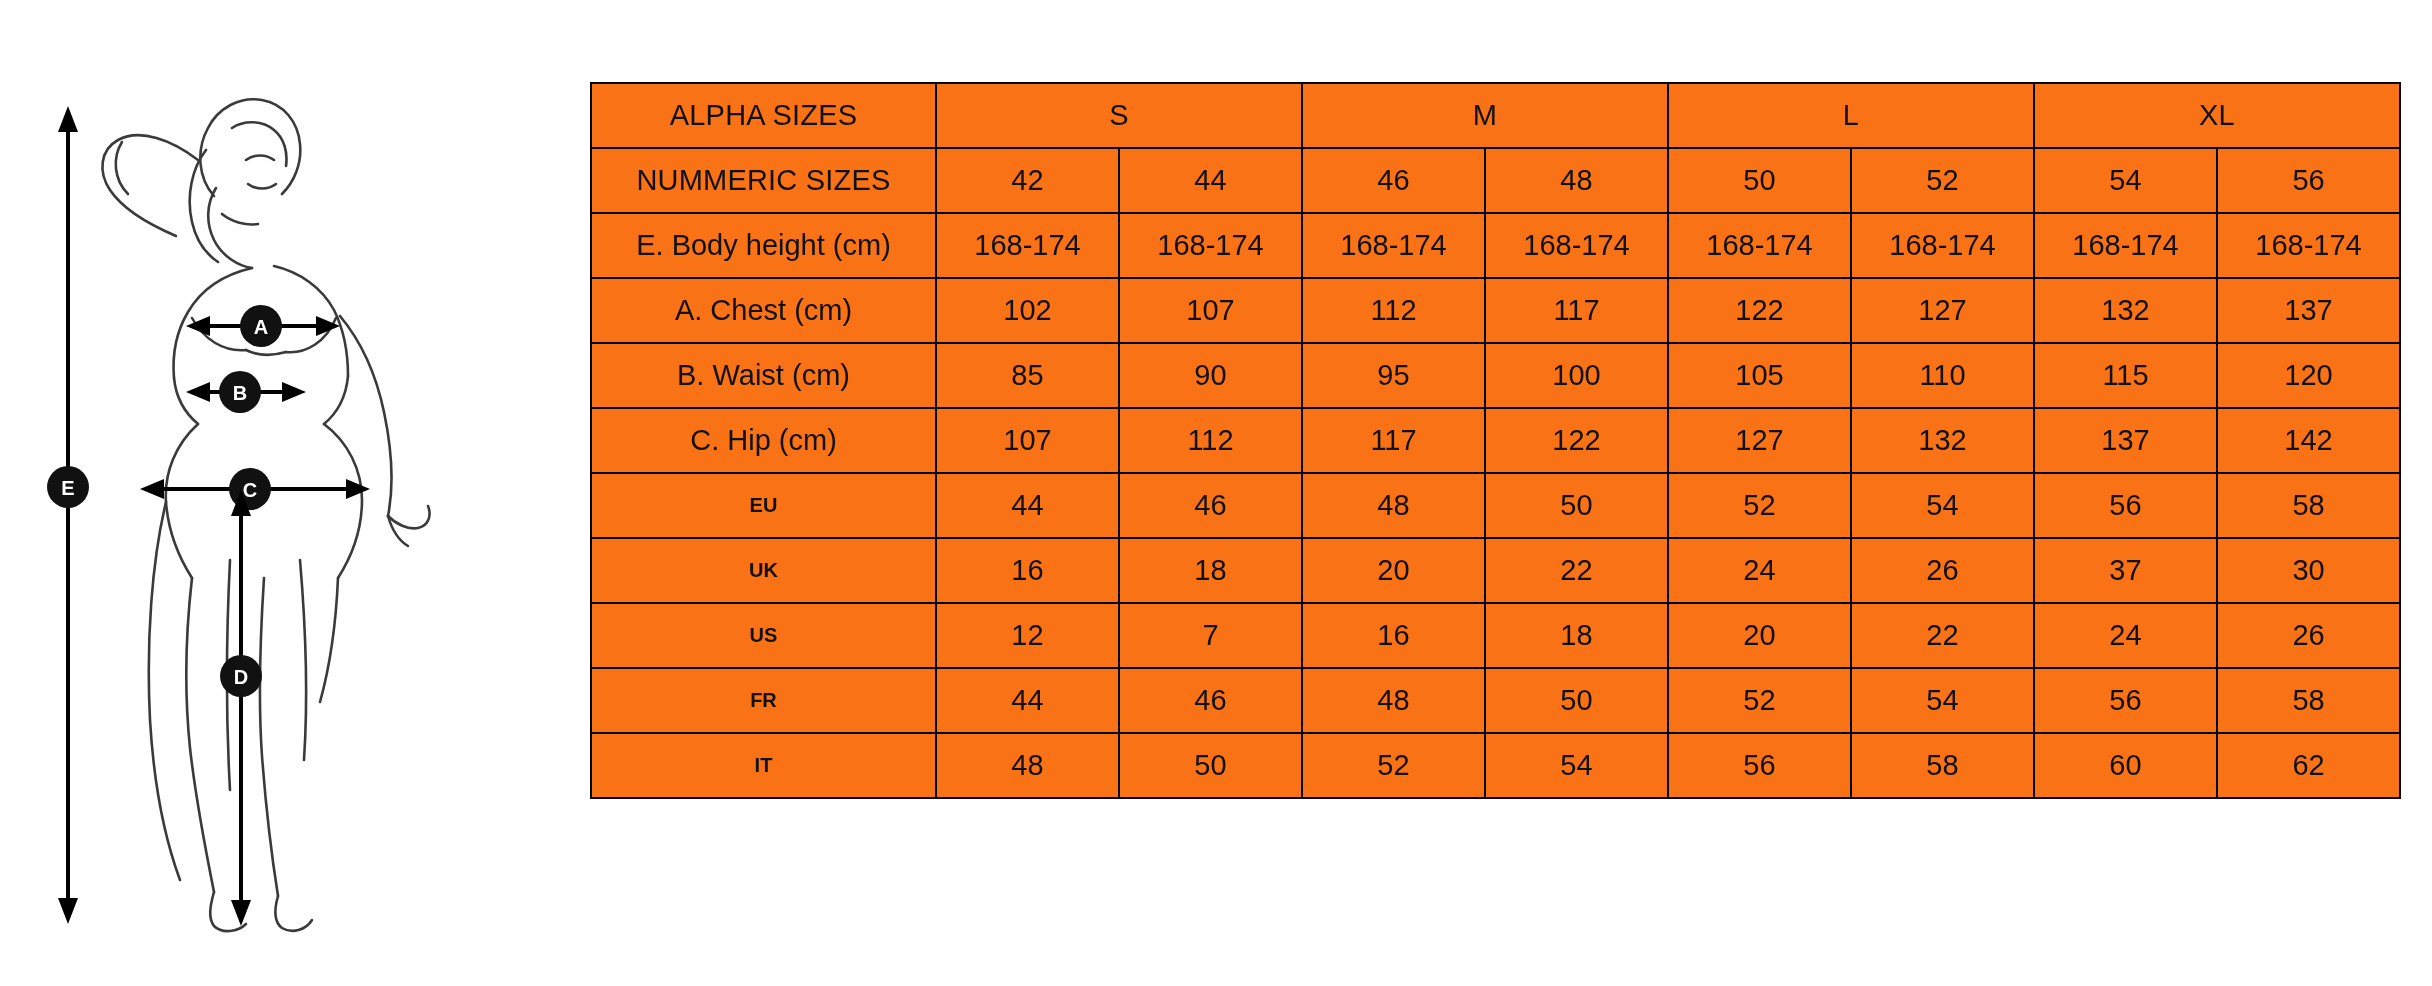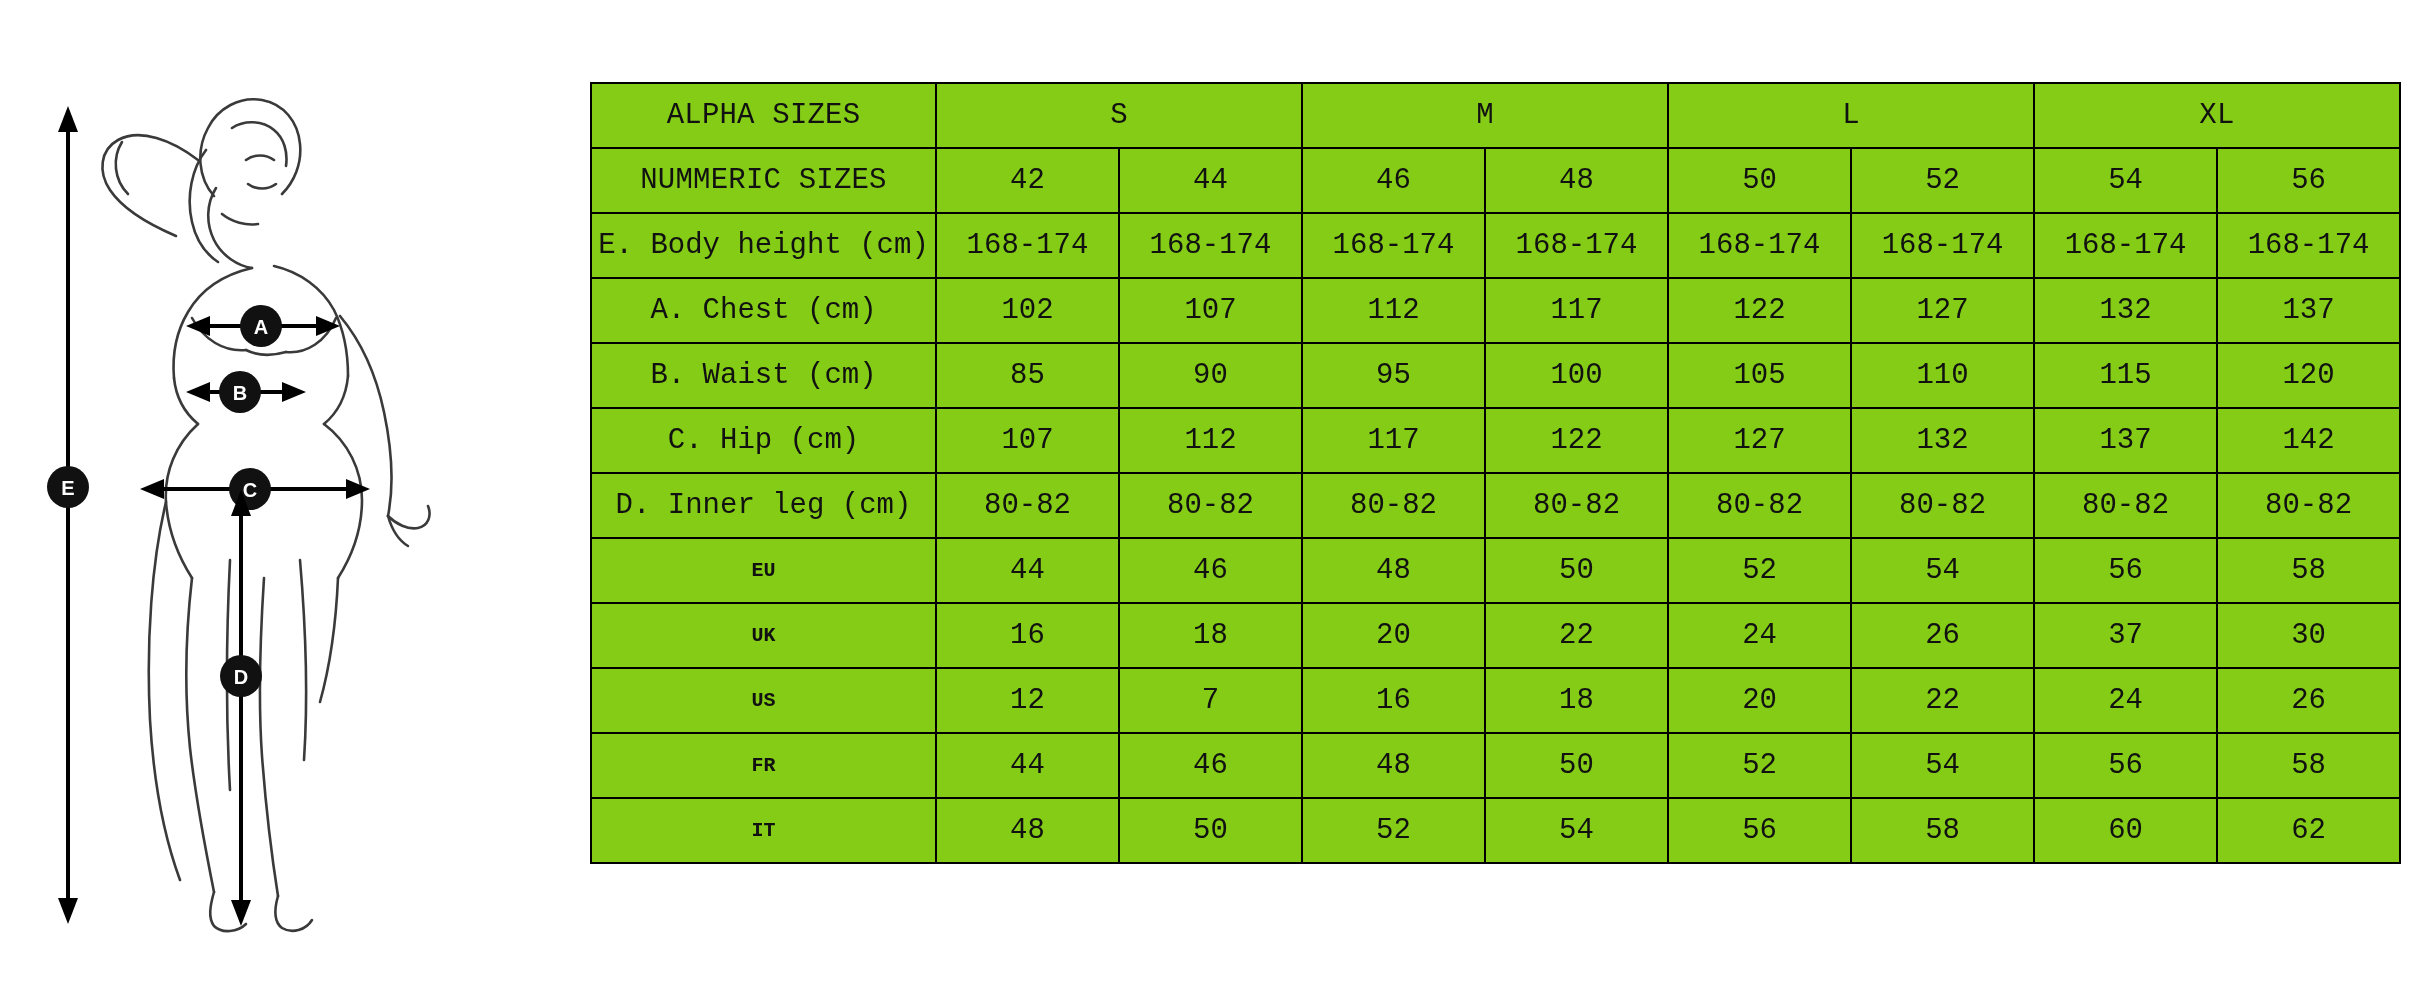--- a/index.html
+++ b/index.html
@@ -38,22 +38,21 @@
   .table-wrap {
     position: absolute;
     left: 590px;
     top: 82px;
     width: 1810px;
   }
   table.size-table {
     border-collapse: collapse;
     table-layout: fixed;
     width: 1810px;
-    background: #84cc16;
-    font-family: Liberation Mono, monospace;
+    background: #f97316;
   }
   table.size-table td,
   table.size-table th {
     border: 2px solid #000;
     height: 65px;
     text-align: center;
     vertical-align: middle;
     font-size: 29px;
     font-weight: 400;
     color: #111;
@@ -272,31 +271,20 @@
           <td class="rowlabel">C. Hip (cm)</td>
           <td>107</td>
           <td>112</td>
           <td>117</td>
           <td>122</td>
           <td>127</td>
           <td>132</td>
           <td>137</td>
           <td>142</td>
         </tr>
-        <tr>
-          <td class="rowlabel">D. Inner leg (cm)</td>
-          <td>80-82</td>
-          <td>80-82</td>
-          <td>80-82</td>
-          <td>80-82</td>
-          <td>80-82</td>
-          <td>80-82</td>
-          <td>80-82</td>
-          <td>80-82</td>
-        </tr>
         <tr class="thick-top">
           <td class="rowlabel bold">EU</td>
           <td>44</td>
           <td>46</td>
           <td>48</td>
           <td>50</td>
           <td>52</td>
           <td>54</td>
           <td>56</td>
           <td>58</td>

